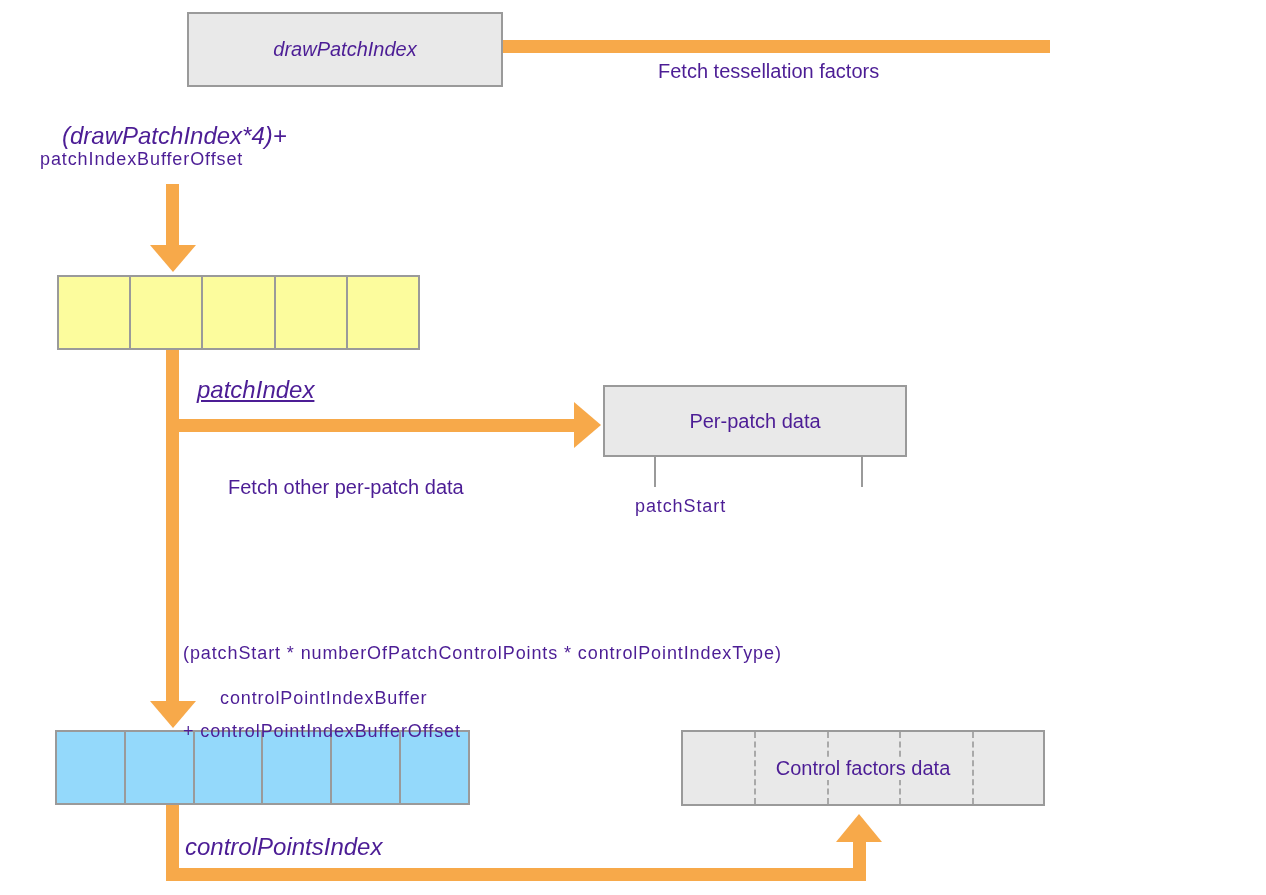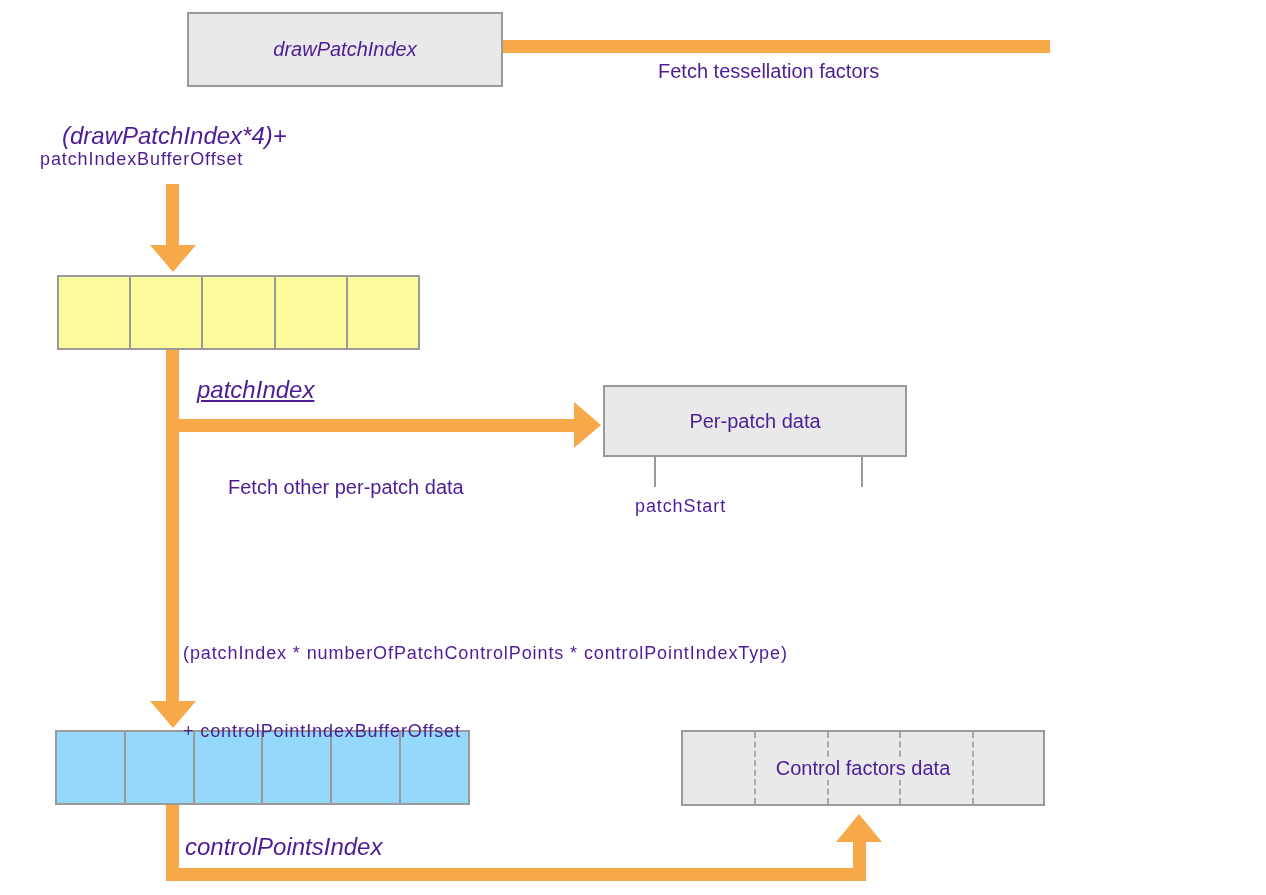--- a/index.html
+++ b/index.html
@@ -133,20 +133,21 @@
   <div class="lbl-mono" style="left:40px;top:146px;">patchIndexBufferOffset</div>
 
 
   <div class="lbl-italic" style="left:197px;top:376px;text-decoration:underline;">patchIndex</div>
 
   <div class="lbl-sans" style="left:228px;top:440px;margin-top:36px;">Fetch other per-patch data</div>
 
   <div class="lbl-mono" style="left:595px;top:493px;margin-left:40px;">patchStart</div>
 
   <div class="lbl-mono" style="left:183px;top:588px;">
-    <div>(patchIndex * numberOfPatchControlPoints * controlPointIndexType)</div>
+    <div>(patchStart * numberOfPatchControlPoints * controlPointIndexType)</div>
     <div>+ controlPointIndexBufferOffset</div>
   </div>
 
+  <div class="lbl-mono" style="left:220px;top:685px;">controlPointIndexBuffer</div>
 
   <div class="lbl-italic" style="left:185px;top:833px;">controlPointsIndex</div>
 
 </div>
 
 </body></html>

